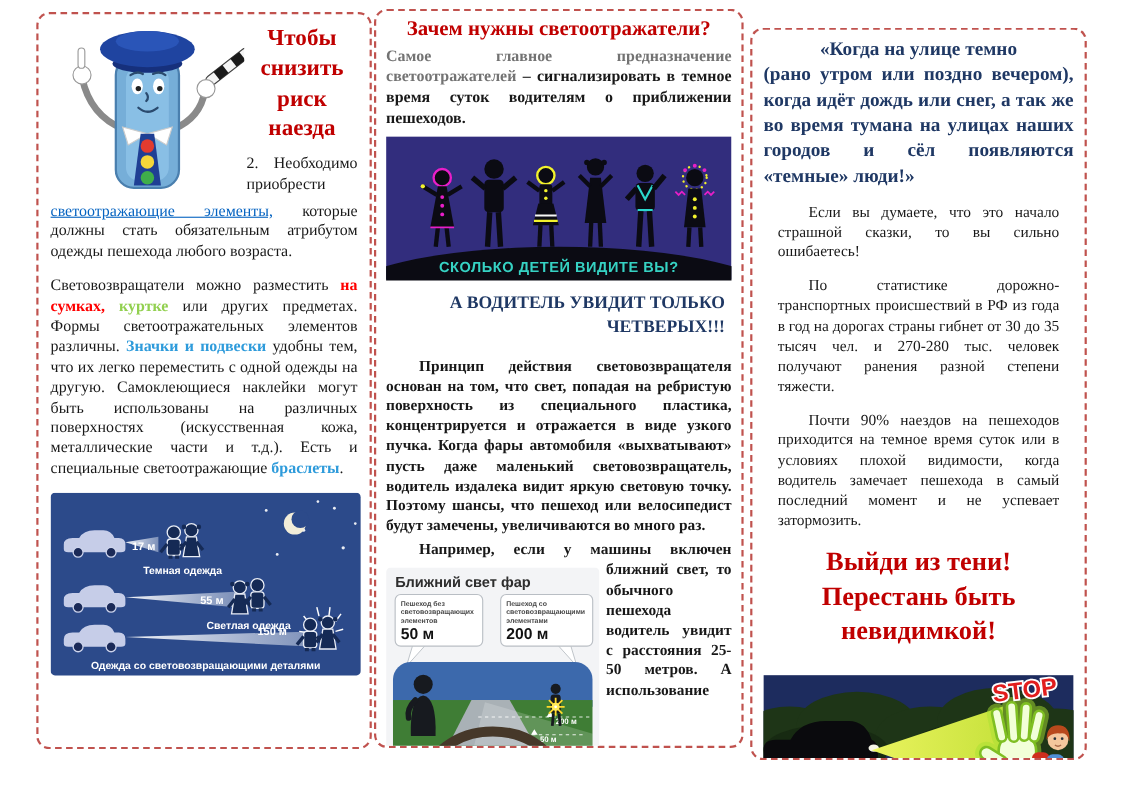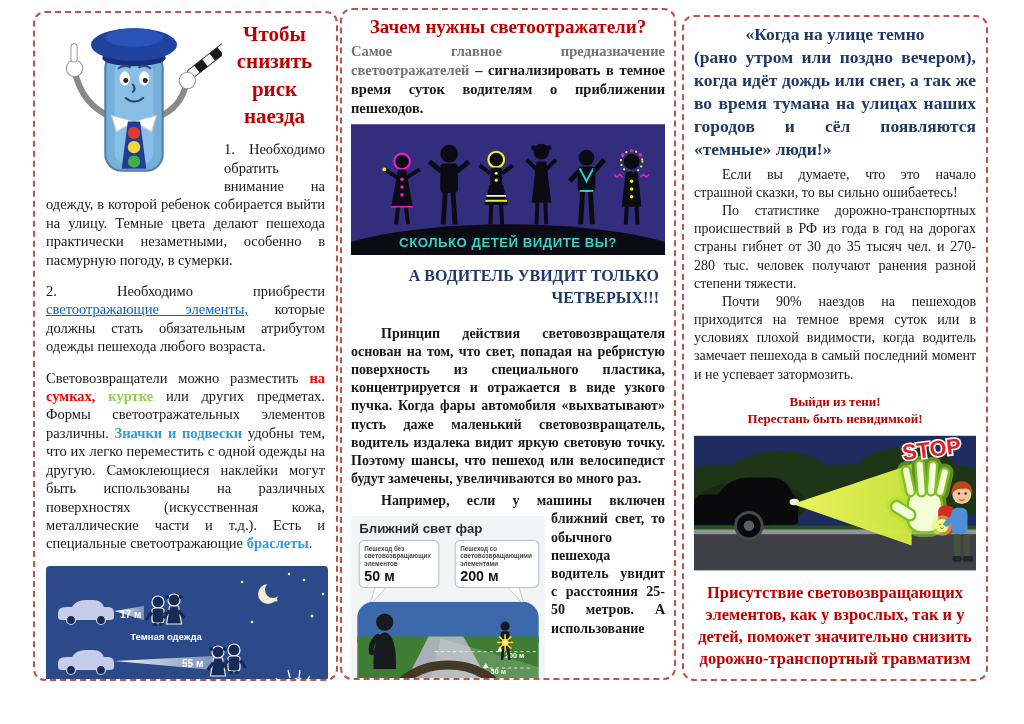--- a/index.html
+++ b/index.html
@@ -2,41 +2,41 @@
 <html><head>
 <meta charset="utf-8">
 <style>
   html,body{margin:0;padding:0;background:#fff;}
   .page{position:relative;width:1024px;height:724px;background:#fff;overflow:hidden;
         font-family:"Liberation Serif","DejaVu Serif",serif;color:#181818;}
   .col{position:absolute;border:2px dashed #c0524e;border-radius:12px;box-sizing:border-box;
        overflow:hidden;background:#fff;}
   #col1{left:33px;top:11px;width:305px;height:670px;padding:4px 11px;}
   #col2{left:340px;top:8px;width:336px;height:672px;padding:4px 9px;}
-  #col3{left:682px;top:15px;width:306px;height:666px;padding:4px 10px;}
+  #col3{left:682px;top:25px;width:306px;height:666px;padding:4px 10px;}
 
   .body{font-size:14.5px;line-height:1.27;text-align:justify;margin:0 0 13px;}
   .mascot{float:left;width:176px;height:164px;margin:0 2px 2px 0;}
   .c1-title{color:#c00000;font-size:21px;font-weight:bold;text-align:center;line-height:1.3;margin:4px 0 10px;}
   .link{color:#0563c1;text-decoration:underline;cursor:pointer;}
   .red{color:#ff0000;} .green{color:#92d050;} .lblue{color:#2e9bdb;}
   .night-svg{display:block;width:282px;height:170px;margin:4px auto 0;}
 
   .c2-title{color:#c00000;font-size:19px;font-weight:bold;text-align:center;margin:2px 0 4px;}
   .c2-intro{font-weight:bold;font-size:14.5px;line-height:1.3;text-align:justify;margin:0 0 6px;}
   .c2-intro .blue{color:#737373;}
   .kids-svg{display:block;width:100%;height:132px;margin:2px 0 8px;}
   .c2-sub{color:#1f3864;font-weight:bold;font-size:16px;text-align:right;line-height:1.35;margin:10px 6px 16px;}
   .c2-para{font-weight:bold;font-size:14px;line-height:1.3;text-align:justify;text-indent:30px;margin:0 0 4px;}
   .hl-svg{float:left;width:194px;height:200px;margin:6px 6px 2px 0;}
 
   .quote{color:#1f3864;font-weight:bold;font-size:17.5px;line-height:1.32;text-align:justify;margin:2px 0 4px;}
   .quote .q1{display:block;text-align:center;}
-  .c3-para{font-size:14px;line-height:1.3;text-align:justify;text-indent:28px;margin:0;}
-  .cta{color:#c00000;font-weight:bold;font-size:13px;line-height:1.3;text-align:center;margin:10px 0 4px;}
+  .c3-para{font-size:14px;line-height:1.3;text-align:justify;text-indent:28px;margin:13px;}
+  .cta{color:#c00000;font-weight:bold;font-size:24px;line-height:1.3;text-align:center;margin:10px 0 20px;}
   .stop-svg{display:block;width:100%;height:142px;margin:2px 0 6px;}
   .c3-footer{color:#c00000;font-weight:bold;font-size:16.5px;line-height:1.35;text-align:center;margin:8px 2px 0;}
 
   .svg-sans{font-family:"Liberation Sans","DejaVu Sans",sans-serif;}
 </style>
 </head>
 <body>
 
 <div class="page">
 
@@ -68,21 +68,20 @@
         <path d="M77,79 q8,7 17,0" stroke="#2a4a6e" stroke-width="2" fill="none"></path>
         <polygon points="63,96 85,102 68,112" fill="#fff" stroke="#ccc"></polygon>
         <polygon points="107,96 85,102 102,112" fill="#fff" stroke="#ccc"></polygon>
         <polygon points="79,102 91,102 97,148 73,148" fill="#1f3f94"></polygon>
         <circle cx="85" cy="113" r="6" fill="#e23b2e"></circle>
         <circle cx="85" cy="127" r="6" fill="#f4d63a"></circle>
         <circle cx="85" cy="141" r="6" fill="#3fae4a"></circle>
       </g>
     </svg>
     <h1 class="c1-title">Чтобы снизить риск наезда</h1>
-    <p class="body">1. Необходимо обратить внимание на одежду, в которой ребенок собирается выйти на улицу. Темные цвета делают пешехода практически незаметными, особенно в пасмурную погоду, в сумерки.</p>
     <p class="body"><span>2. Необходимо приобрести </span><span class="link">светоотражающие элементы,</span><span> которые должны стать обязательным атрибутом одежды пешехода любого возраста.</span></p>
     <p class="body"><span>Световозвращатели можно разместить </span><b class="red">на сумках,</b> <b class="green">куртке</b><span> или других предметах. Формы светоотражательных элементов различны. </span><b class="lblue">Значки и подвески</b><span> удобны тем, что их легко переместить с одной одежды на другую. Самоклеющиеся наклейки могут быть использованы на различных поверхностях (искусственная кожа, металлические части и т.д.). Есть и специальные светоотражающие </span><b class="lblue">браслеты</b><span>.</span></p>
 
     <svg class="night-svg" viewBox="0 0 282 170">
       <defs>
         <linearGradient id="beamg" x1="0" y1="0" x2="1" y2="0">
           <stop offset="0" stop-color="#ffffff" stop-opacity="0.95"></stop>
           <stop offset="1" stop-color="#dfe6f2" stop-opacity="0.45"></stop>
         </linearGradient>
         <g id="car">

